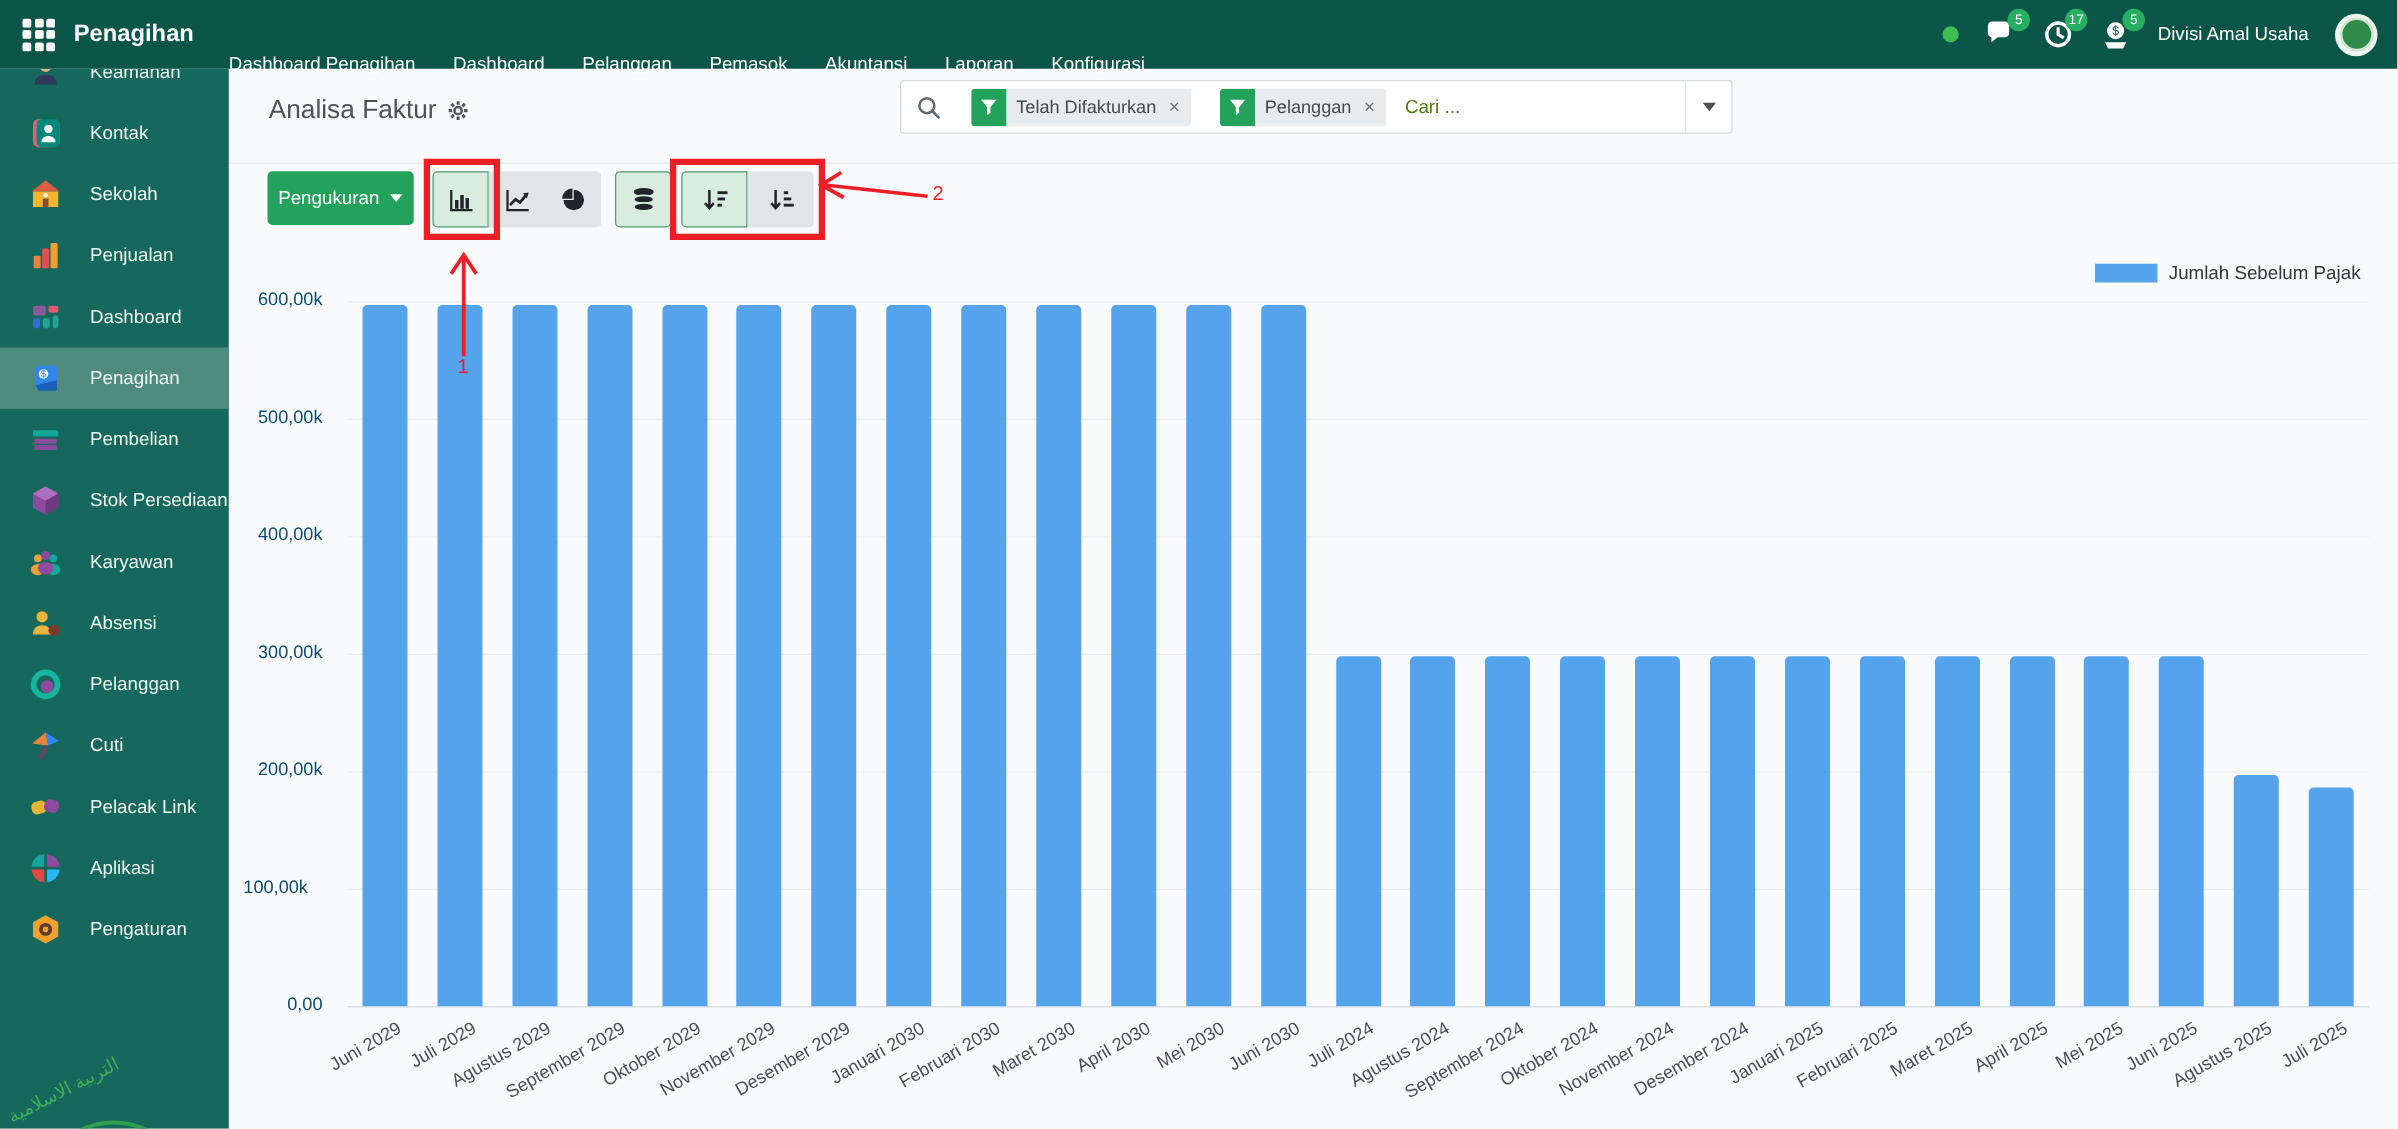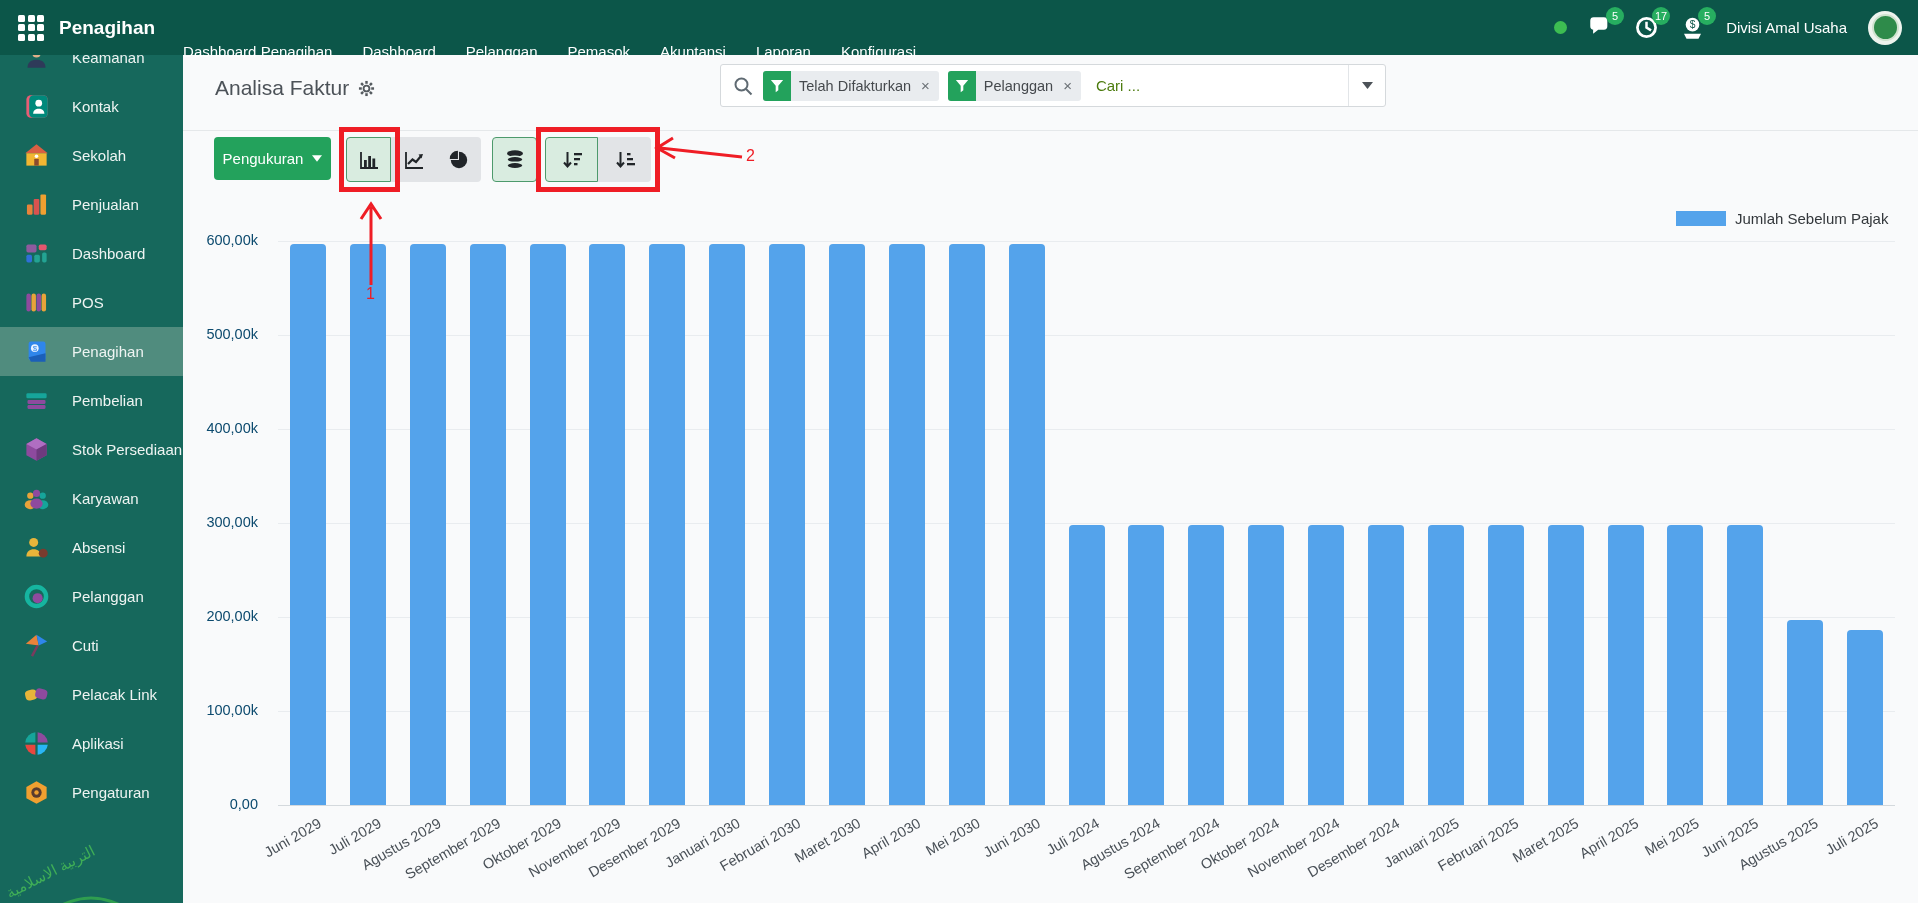--- a/index.html
+++ b/index.html
@@ -39,21 +39,21 @@
                   font-size:15px;white-space:nowrap;}
   
   .cpanel{position:absolute;left:183px;top:55px;width:1855px;height:76px;
           border-bottom:1px solid #e5e8ea;box-sizing:border-box;background:#f9fafb;}
   .page-title{position:absolute;left:32px;top:21px;font-size:21px;color:#4c5258;
               display:flex;align-items:center;gap:9px;}
   .search{position:absolute;left:537px;top:9px;width:666px;height:43px;background:#fff;
           border:1px solid #d5d9dc;border-radius:3px;display:flex;align-items:center;
           box-sizing:border-box;}
   .chip{display:flex;align-items:center;background:#e9ecef;border-radius:3px;height:30px;
-        margin-right:9px;overflow:hidden;flex:none;}
+        margin-right:9px;overflow:hidden;flex:none;margin-left:14px;}
   .chip .fbox{width:28px;height:30px;background:#23a25c;display:flex;align-items:center;
               justify-content:center;}
   .chip .clabel{padding:0 8px;font-size:14.5px;color:#45494d;}
   .chip .x{padding:0 9px 0 2px;color:#6a7075;font-size:15px;cursor:pointer;}
   .search .ph{color:#4d7c0f;font-size:15px;margin-left:6px;flex:1;}
   .search .toggle{width:36px;height:100%;border-left:1px solid #e2e5e8;display:flex;
                   align-items:center;justify-content:center;cursor:pointer;}
   .vswitch{position:absolute;right:19px;top:7px;display:flex;gap:3px;}
   .vbtn{width:42px;height:39px;border-radius:3px;display:flex;align-items:center;
         justify-content:center;background:#e3e5e8;border:1px solid #e3e5e8;cursor:pointer;
@@ -196,31 +196,20 @@
           <svg viewBox="0 0 24 24" width="27" height="27">
             <rect x="3" y="4" width="9" height="7" rx="1.5" fill="#8e5a9e"></rect>
             <rect x="14" y="4" width="7" height="5" rx="1.5" fill="#e4566e"></rect>
             <rect x="3" y="13" width="5" height="7" rx="1.5" fill="#2f6fd8"></rect>
             <rect x="10" y="13" width="5" height="7" rx="1.5" fill="#23a393"></rect>
             <rect x="17" y="11" width="4" height="9" rx="1.5" fill="#23a393"></rect>
           </svg>
         </span>
         <span>Dashboard</span>
       </div>
-      <div class="sb-item">
-        <span class="sb-ico">
-          <svg viewBox="0 0 24 24" width="27" height="27">
-            <rect x="3" y="4" width="4" height="16" rx="2" fill="#8e4a9e"></rect>
-            <rect x="7.5" y="4" width="4" height="16" rx="2" fill="#e8a33a"></rect>
-            <rect x="12" y="4" width="4" height="16" rx="2" fill="#8e4a9e"></rect>
-            <rect x="16.5" y="4" width="4" height="16" rx="2" fill="#e8a33a"></rect>
-          </svg>
-        </span>
-        <span>POS</span>
-      </div>
       <div class="sb-item active">
         <span class="sb-ico">
           <svg viewBox="0 0 24 24" width="27" height="27">
             <rect x="5" y="3" width="15" height="17" rx="2" fill="#2f86eb"></rect>
             <path d="M5 17l15-3.5V21H7z" fill="#1b5fb8"></path>
             <circle cx="10.5" cy="9" r="3.4" fill="#eaf3ff"></circle>
             <text x="10.5" y="11.5" font-size="7" text-anchor="middle" fill="#2f86eb" font-family="Liberation Sans">$</text>
           </svg>
         </span>
         <span>Penagihan</span>
@@ -478,21 +467,21 @@
     <div class="ylab" style="top: 41px;">600,00k</div>
     <div class="gline" style="top: 144px;"></div>
     <div class="ylab" style="top: 135px;">500,00k</div>
     <div class="gline" style="top: 238px;"></div>
     <div class="ylab" style="top: 229px;">400,00k</div>
     <div class="gline" style="top: 332px;"></div>
     <div class="ylab" style="top: 323px;">300,00k</div>
     <div class="gline" style="top: 426px;"></div>
     <div class="ylab" style="top: 417px;">200,00k</div>
     <div class="gline" style="top: 520px;"></div>
-    <div class="ylab" style="top: 511px;">100,00k</div>
+    <div class="ylab" style="top: 511px; text-align: center;">100,00k</div>
     <div class="gline zero" style="top: 614px;"></div>
     <div class="ylab" style="top: 605px;">0,00</div>
     <div class="bar" style="left: 106.944px; top: 52.82px; width: 36px; height: 561.18px; background: rgb(84, 163, 235);"></div>
     <div class="xlab" style="right: 1602.06px; top: 624px;">Juni 2029</div>
     <div class="bar" style="left: 166.833px; top: 52.82px; width: 36px; height: 561.18px; background: rgb(84, 163, 235);"></div>
     <div class="xlab" style="right: 1542.17px; top: 624px;">Juli 2029</div>
     <div class="bar" style="left: 226.722px; top: 52.82px; width: 36px; height: 561.18px; background: rgb(84, 163, 235);"></div>
     <div class="xlab" style="right: 1482.28px; top: 624px;">Agustus 2029</div>
     <div class="bar" style="left: 286.611px; top: 52.82px; width: 36px; height: 561.18px; background: rgb(84, 163, 235);"></div>
     <div class="xlab" style="right: 1422.39px; top: 624px;">September 2029</div>

